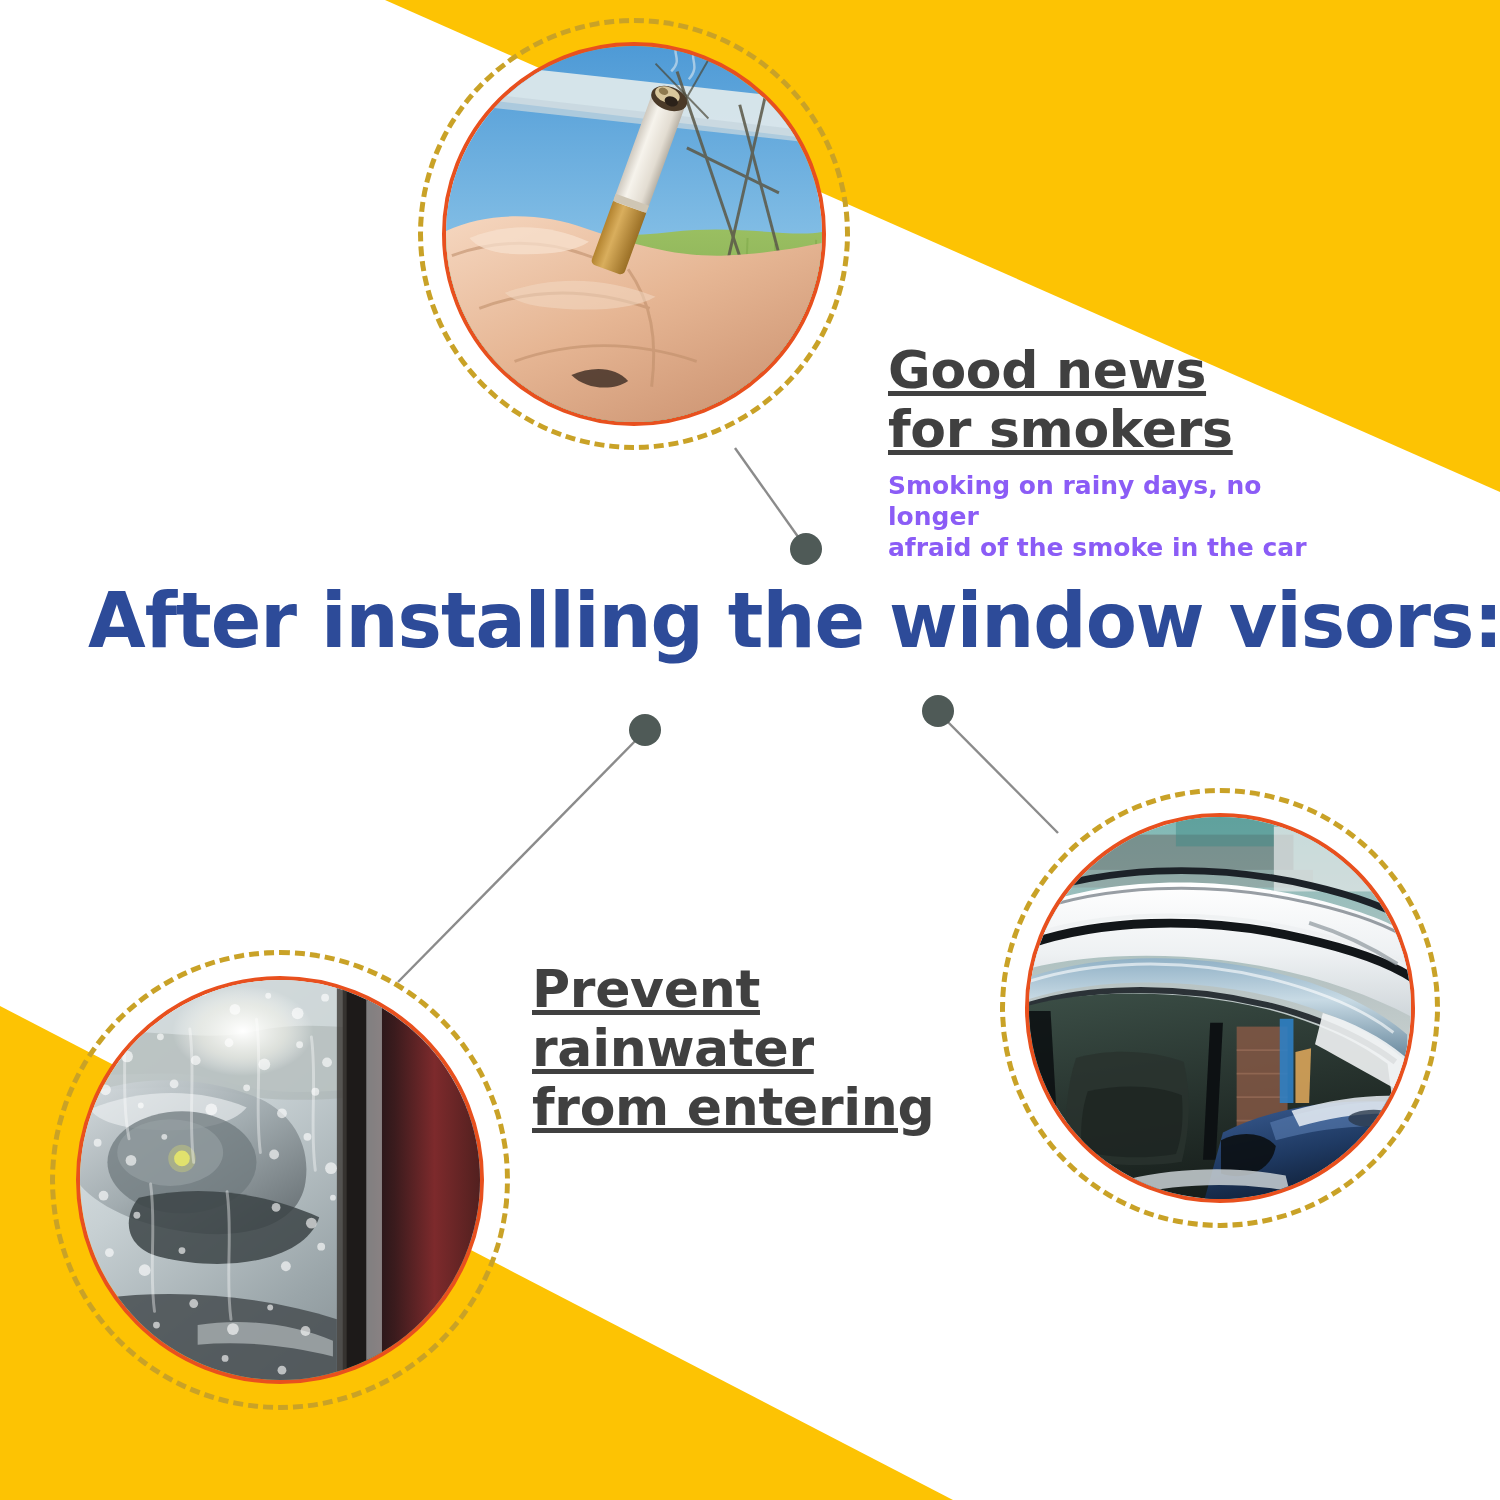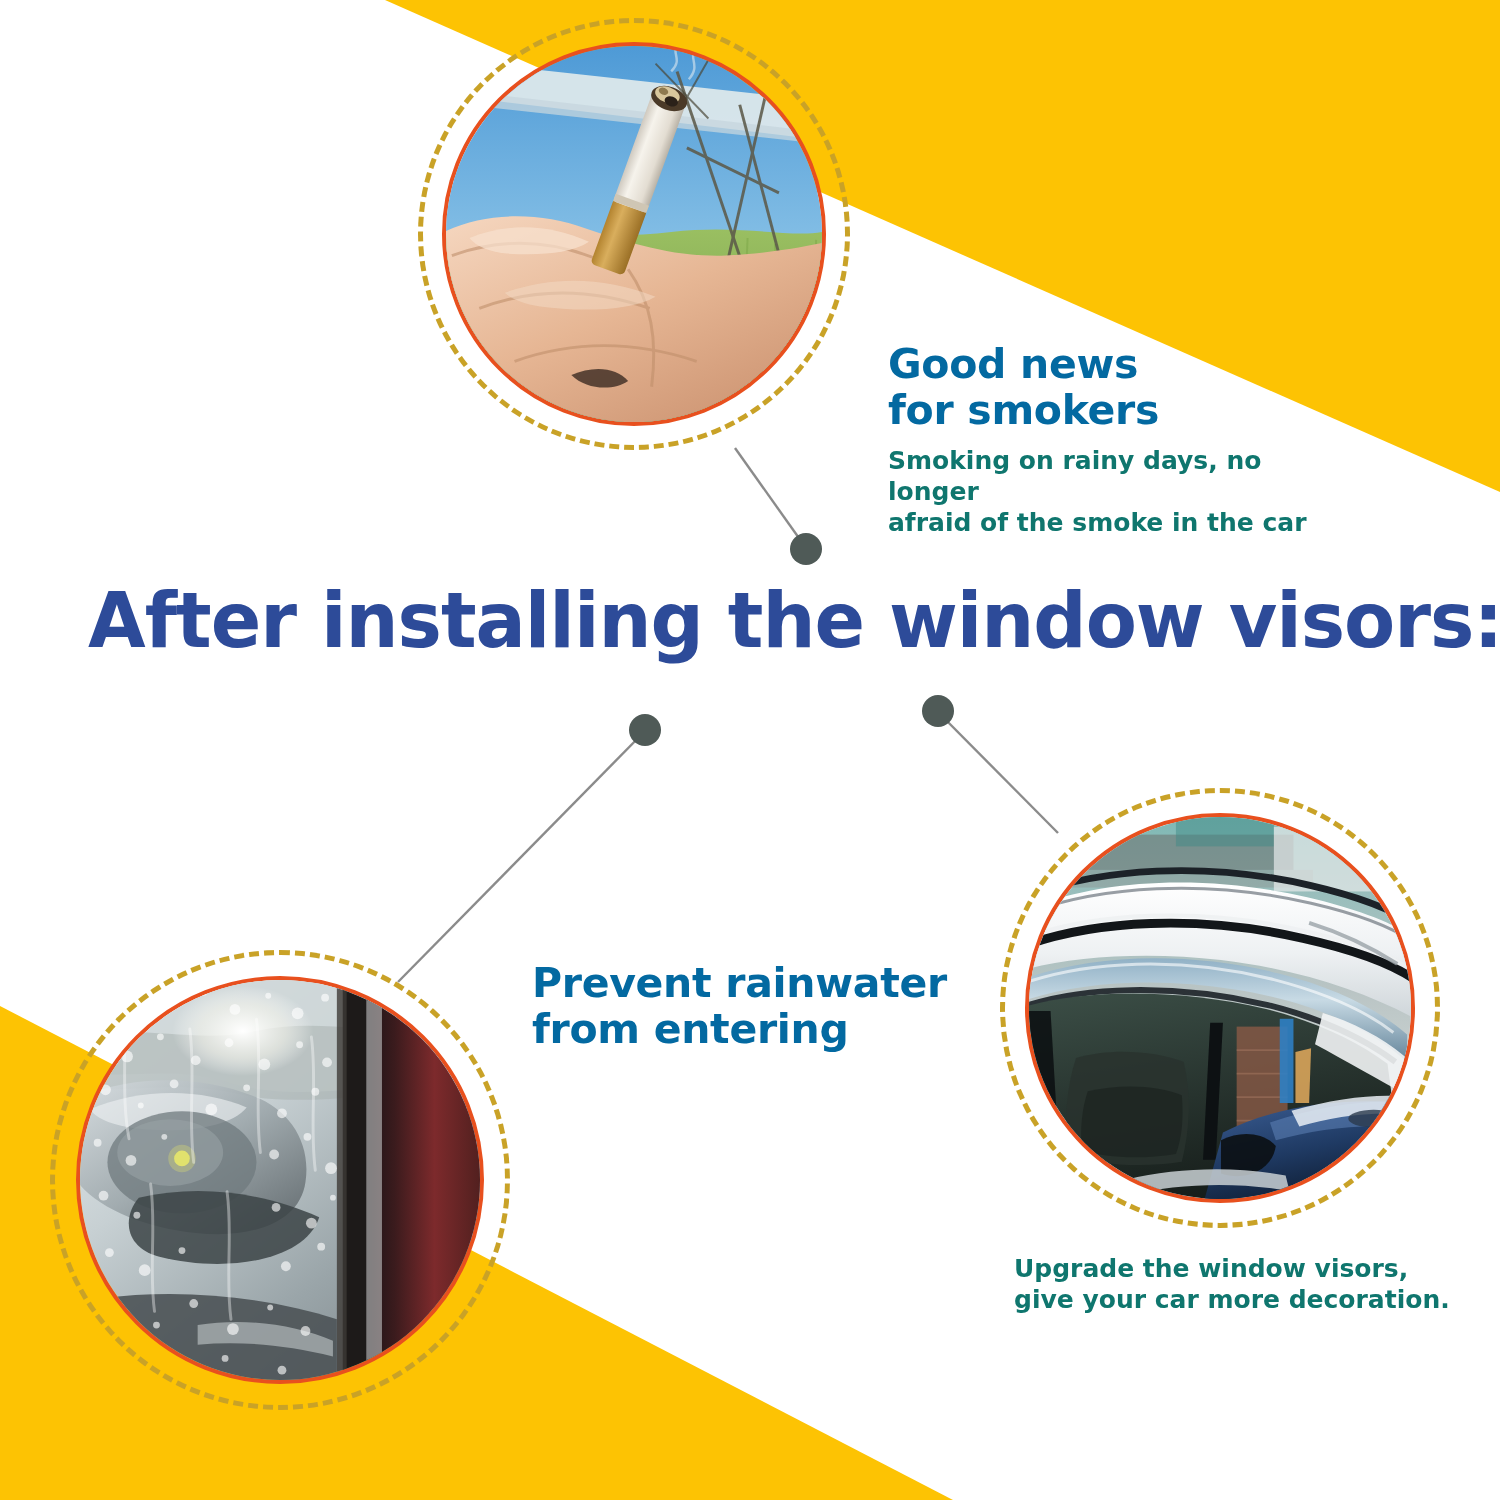--- a/index.html
+++ b/index.html
@@ -51,29 +51,30 @@
     overflow: hidden;
     border: 4px solid #e8501e;
     box-sizing: border-box;
   }
   .bubble .photo > svg { display: block; width: 100%; height: 100%; }
 
   
   .blk { position: absolute; }
   .blk .ttl {
     font-weight: 700;
-    color: #0369a1;
-    font-size: 41px;
+    color: #404040;
+    font-size: 52px;
     line-height: 1.13;
     letter-spacing: -0.3px;
     white-space: pre-line;
+    text-decoration: underline;
   }
   .blk .sub {
     font-weight: 700;
-    color: #0f766e;
+    color: #8b5cf6;
     font-size: 25px;
     line-height: 1.24;
     margin-top: 11px;
     white-space: pre-line;
   }
 
   
   #headline {
     position: absolute;
     left: 88px;
@@ -424,17 +425,15 @@
   </div>
 
   <div id="headline">After installing the window visors:</div>
 
   <div class="blk" style="left:508px; top:960px; width:430px;margin-left:24px;">
     <div class="ttl">Prevent rainwater
 from entering</div>
   </div>
 
   <div class="blk" style="left:1014px; top:1242px; width:470px;">
-    <div class="sub">Upgrade the window visors,
-give your car more decoration.</div>
   </div>
 
 </div>
 
 </body></html>

